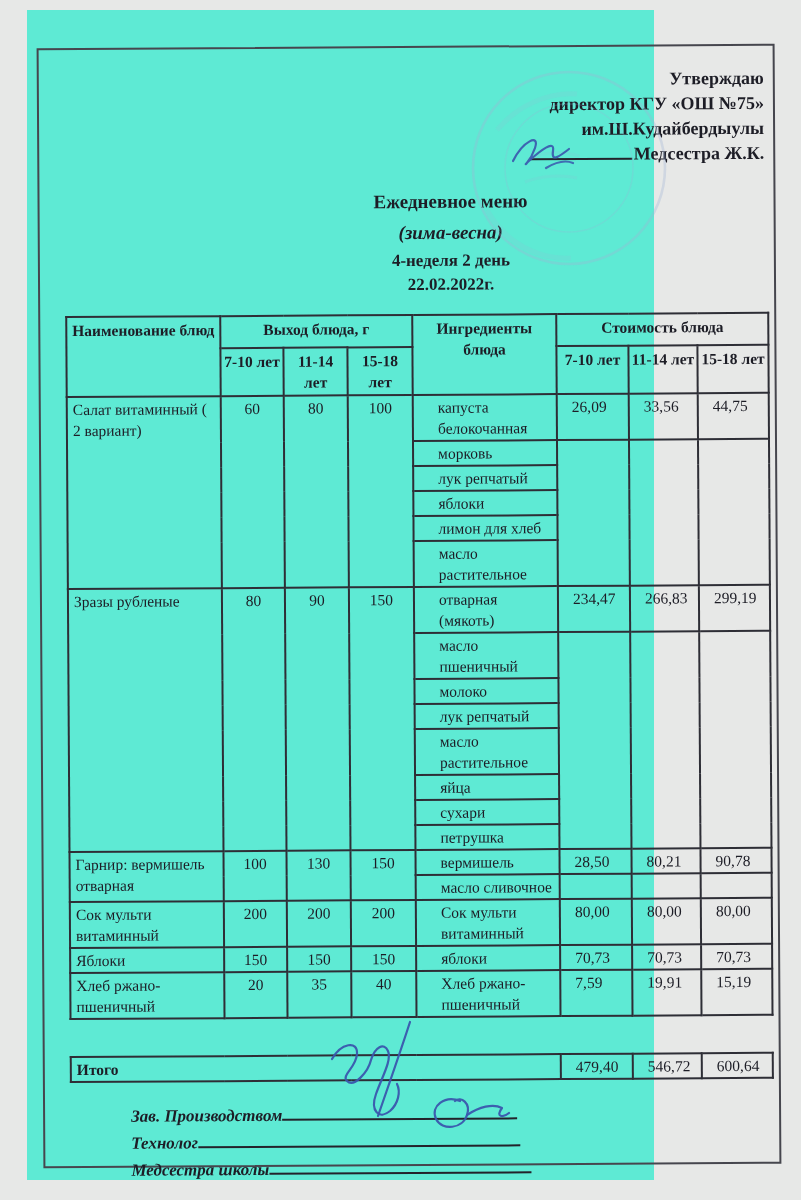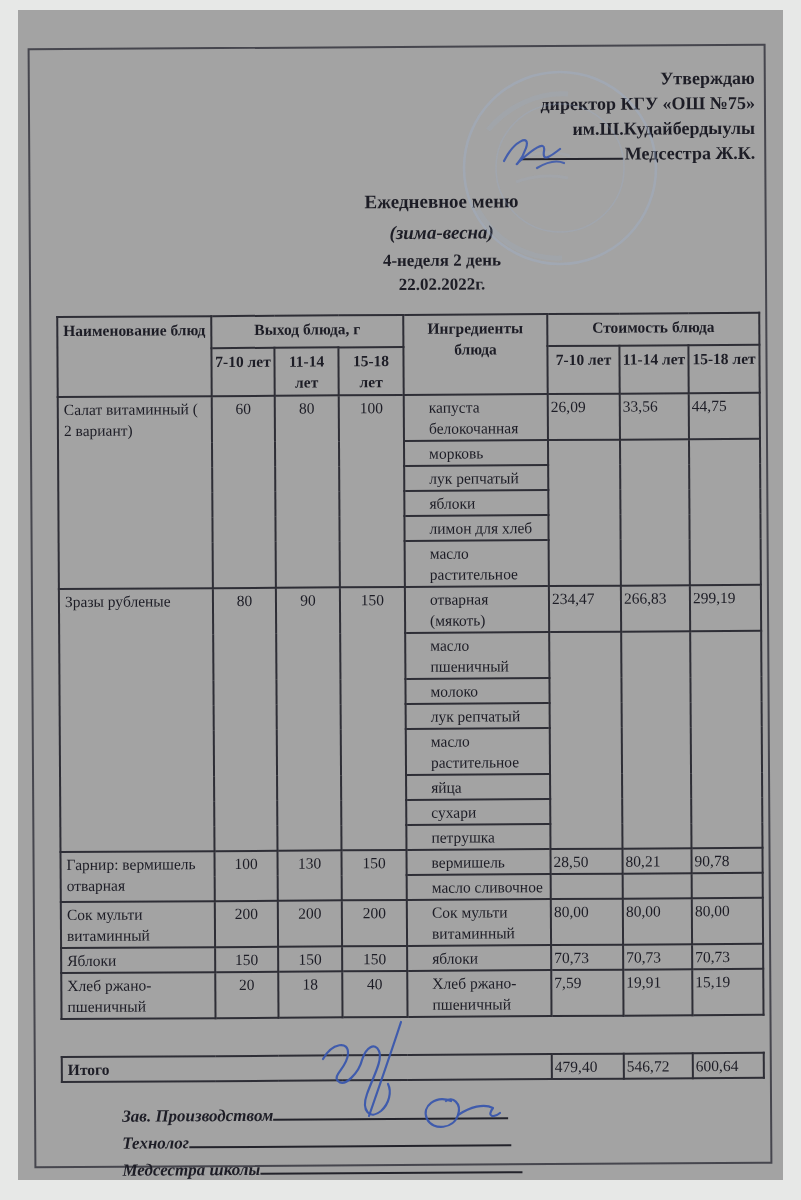--- a/index.html
+++ b/index.html
@@ -3,22 +3,22 @@
 <meta charset="utf-8">
 <style>
   html,body{margin:0;padding:0;}
   body{
     width:801px;height:1200px;overflow:hidden;position:relative;
     background:#e7e8e7;
     font-family:"Liberation Serif", serif;
     color:#1d1d26;
   }
   .paper{
-    position:absolute;left:18px;top:10px;width:765px;height:1170px;
-    background:#a3a3a3;
+    position:absolute;left:27px;top:10px;width:627px;height:1170px;
+    background:#5eead4;
   }
   .frame{
     position:absolute;left:13px;top:36px;width:738px;height:1120px;
     border:2px solid #46464e;
     transform:rotate(-0.35deg);
     transform-origin:50% 50%;
     box-sizing:border-box;
   }
   .approval{
     text-align:right;
@@ -53,21 +53,21 @@
     border:2px solid #2e2e36;
     vertical-align:top;
     line-height:21px;
     padding:1px 5px;
     overflow:hidden;
   }
   .menu th{font-weight:bold;text-align:center;padding:2px 2px;line-height:21px;}
   th.h-top{height:26px;vertical-align:top;}
   .menu td.w{text-align:center;padding:1px 2px;}
   .menu td.ing{padding-left:24px;}
-  .menu td.p{padding-left:2px;}
+  .menu td.p{padding-left:14px;}
   table.total-table{margin-top:36px;}
   .t-label{font-weight:bold;}
   .t-val{font-weight:normal;}
 
   .signoff{
     margin:20px 0 0 86px;
     font-weight:bold;font-style:italic;
     font-size:17px;line-height:27px;
   }
   .signoff .row{white-space:nowrap;}
@@ -232,21 +232,21 @@
         <td class="w">150</td>
         <td class="ing">яблоки</td>
         <td class="p">70,73</td>
         <td class="p">70,73</td>
         <td class="p">70,73</td>
       </tr>
 
       <tr>
         <td>Хлеб ржано-пшеничный</td>
         <td class="w">20</td>
-        <td class="w">18</td>
+        <td class="w">35</td>
         <td class="w">40</td>
         <td class="ing">Хлеб ржано-пшеничный</td>
         <td class="p">7,59</td>
         <td class="p">19,91</td>
         <td class="p">15,19</td>
       </tr>
     </tbody>
       </table>
 
     <table class="menu total-table">

